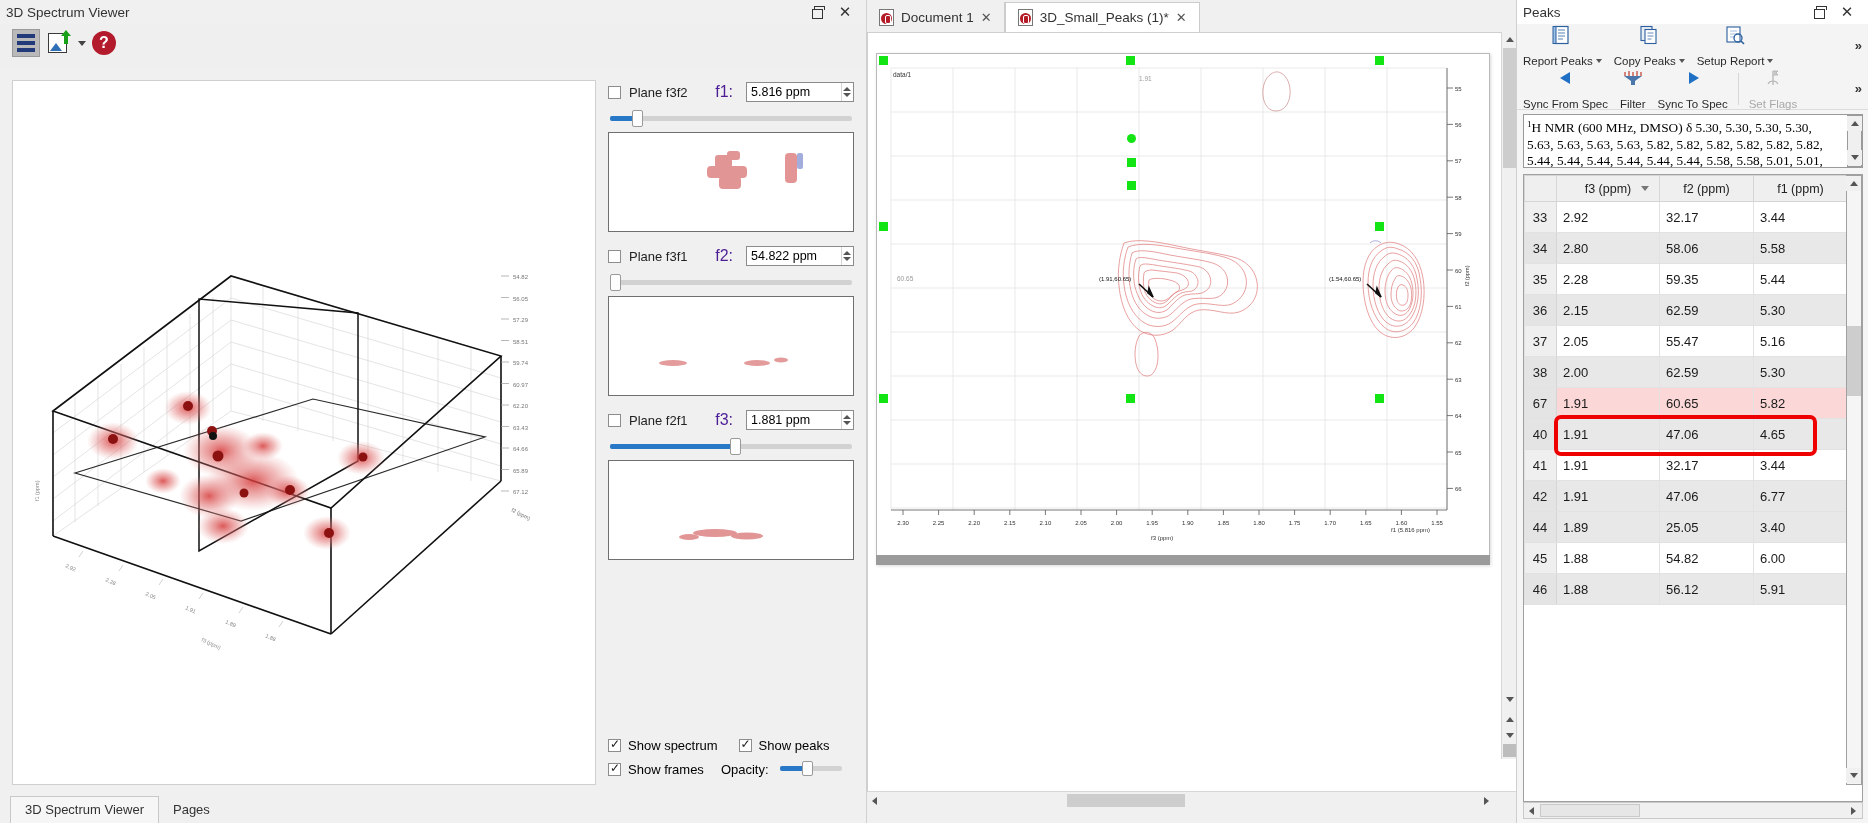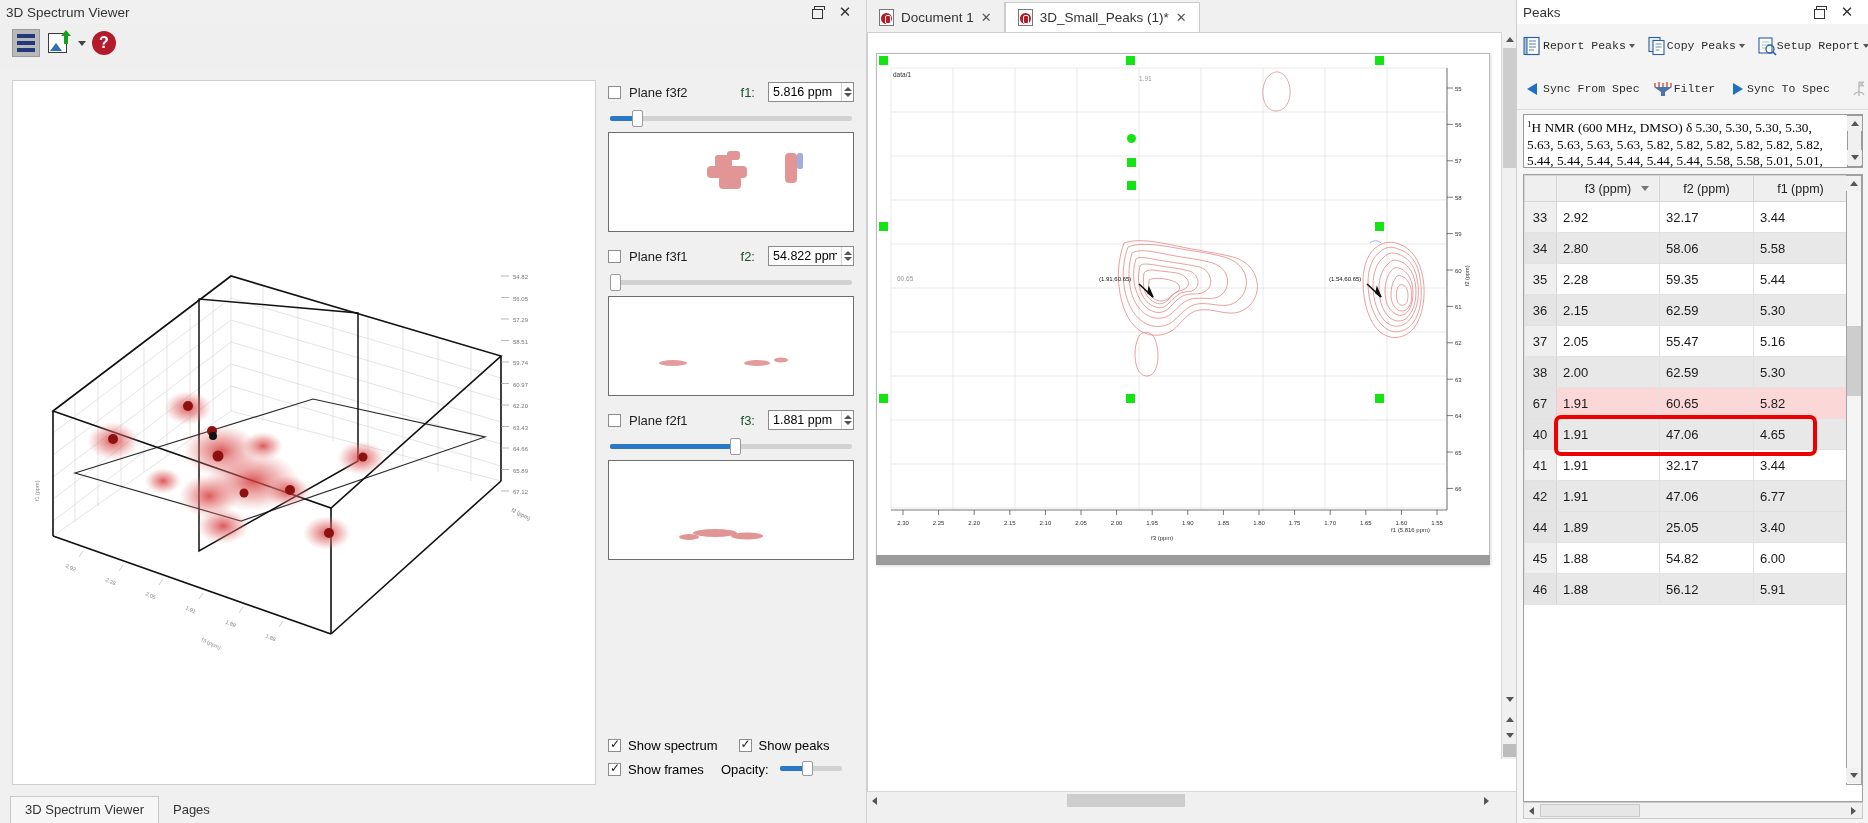--- a/index.html
+++ b/index.html
@@ -85,24 +85,24 @@
   }
   .plane-row { display: flex; align-items: center; gap: 8px; height: 24px; }
   .chk {
     width: 13px; height: 13px; border: 1px solid #8d8d8d; background: #fff;
     display: inline-block; position: relative; flex: 0 0 auto; cursor: pointer;
   }
   .chk.checked::after {
     content: "\2713"; position: absolute; left: 1px; top: -3px; font-size: 12px; color: #222;
   }
   .plane-label { font-size: 13px; color: #222; }
-  .axis-label { font-size: 13px; color: #14532d; margin-left: auto; }
+  .axis-label { font-size: 16px; color: #4c1d95; margin-left: auto; }
   .spin {
     display: flex; align-items: stretch; border: 1px solid #8b8b8b; background: #fff;
-    height: 20px; width: 86px; margin-left: 5px;
+    height: 20px; width: 108px; margin-left: 5px;
   }
   .spin input {
     border: none; outline: none; width: 100%; font-size: 12.5px;
     padding: 0 4px; font-family: "Liberation Sans", sans-serif; background: #fff;
   }
   .spin .arrows {
     width: 14px; display: flex; flex-direction: column; justify-content: center;
     align-items: center; gap: 2px; border-left: 1px solid #d4d4d4; background: #fff;
   }
   .spin .arrows i {
@@ -206,22 +206,22 @@
   #right-panel {
     position: absolute; left: 1516px; top: 0; width: 352px; height: 823px;
     background: #f5f5f5; border-left: 1px solid #cfcfcf;
   }
   #peaks-ribbon {
     position: absolute; left: 0; top: 24px; width: 352px; height: 86px;
     background: #f4f4f4; border-bottom: 1px solid #dcdcdc;
   }
   .ribbon-row { display: flex; align-items: center; height: 43px; }
   .rb-item {
-    display: flex; align-items: center; justify-content: space-between;
-    padding: 0 6px; cursor: pointer; height: 43px; font-family: Liberation Mono, monospace;
+    display: flex; flex-direction: column; align-items: center; justify-content: space-between;
+    padding: 0 6px; cursor: pointer; height: 43px;
   }
   .rb-label { font-size: 11.5px; color: #2a2a2a; white-space: nowrap; }
   .rb-label.dim { color: #a8a8a8; }
   .rb-caret {
     width: 0; height: 0; border-left: 3.5px solid transparent; border-right: 3.5px solid transparent;
     border-top: 4px solid #555; margin-left: 3px;
   }
   .rb-glyph { height: 22px; display: flex; align-items: center; justify-content: center; }
   .chev2 { font-size: 13px; color: #333; margin-left: auto; padding-right: 7px; cursor: pointer; font-weight: bold; }
   .rb-sep { width: 1px; height: 32px; background: #d6d6d6; margin: 0 4px; }

